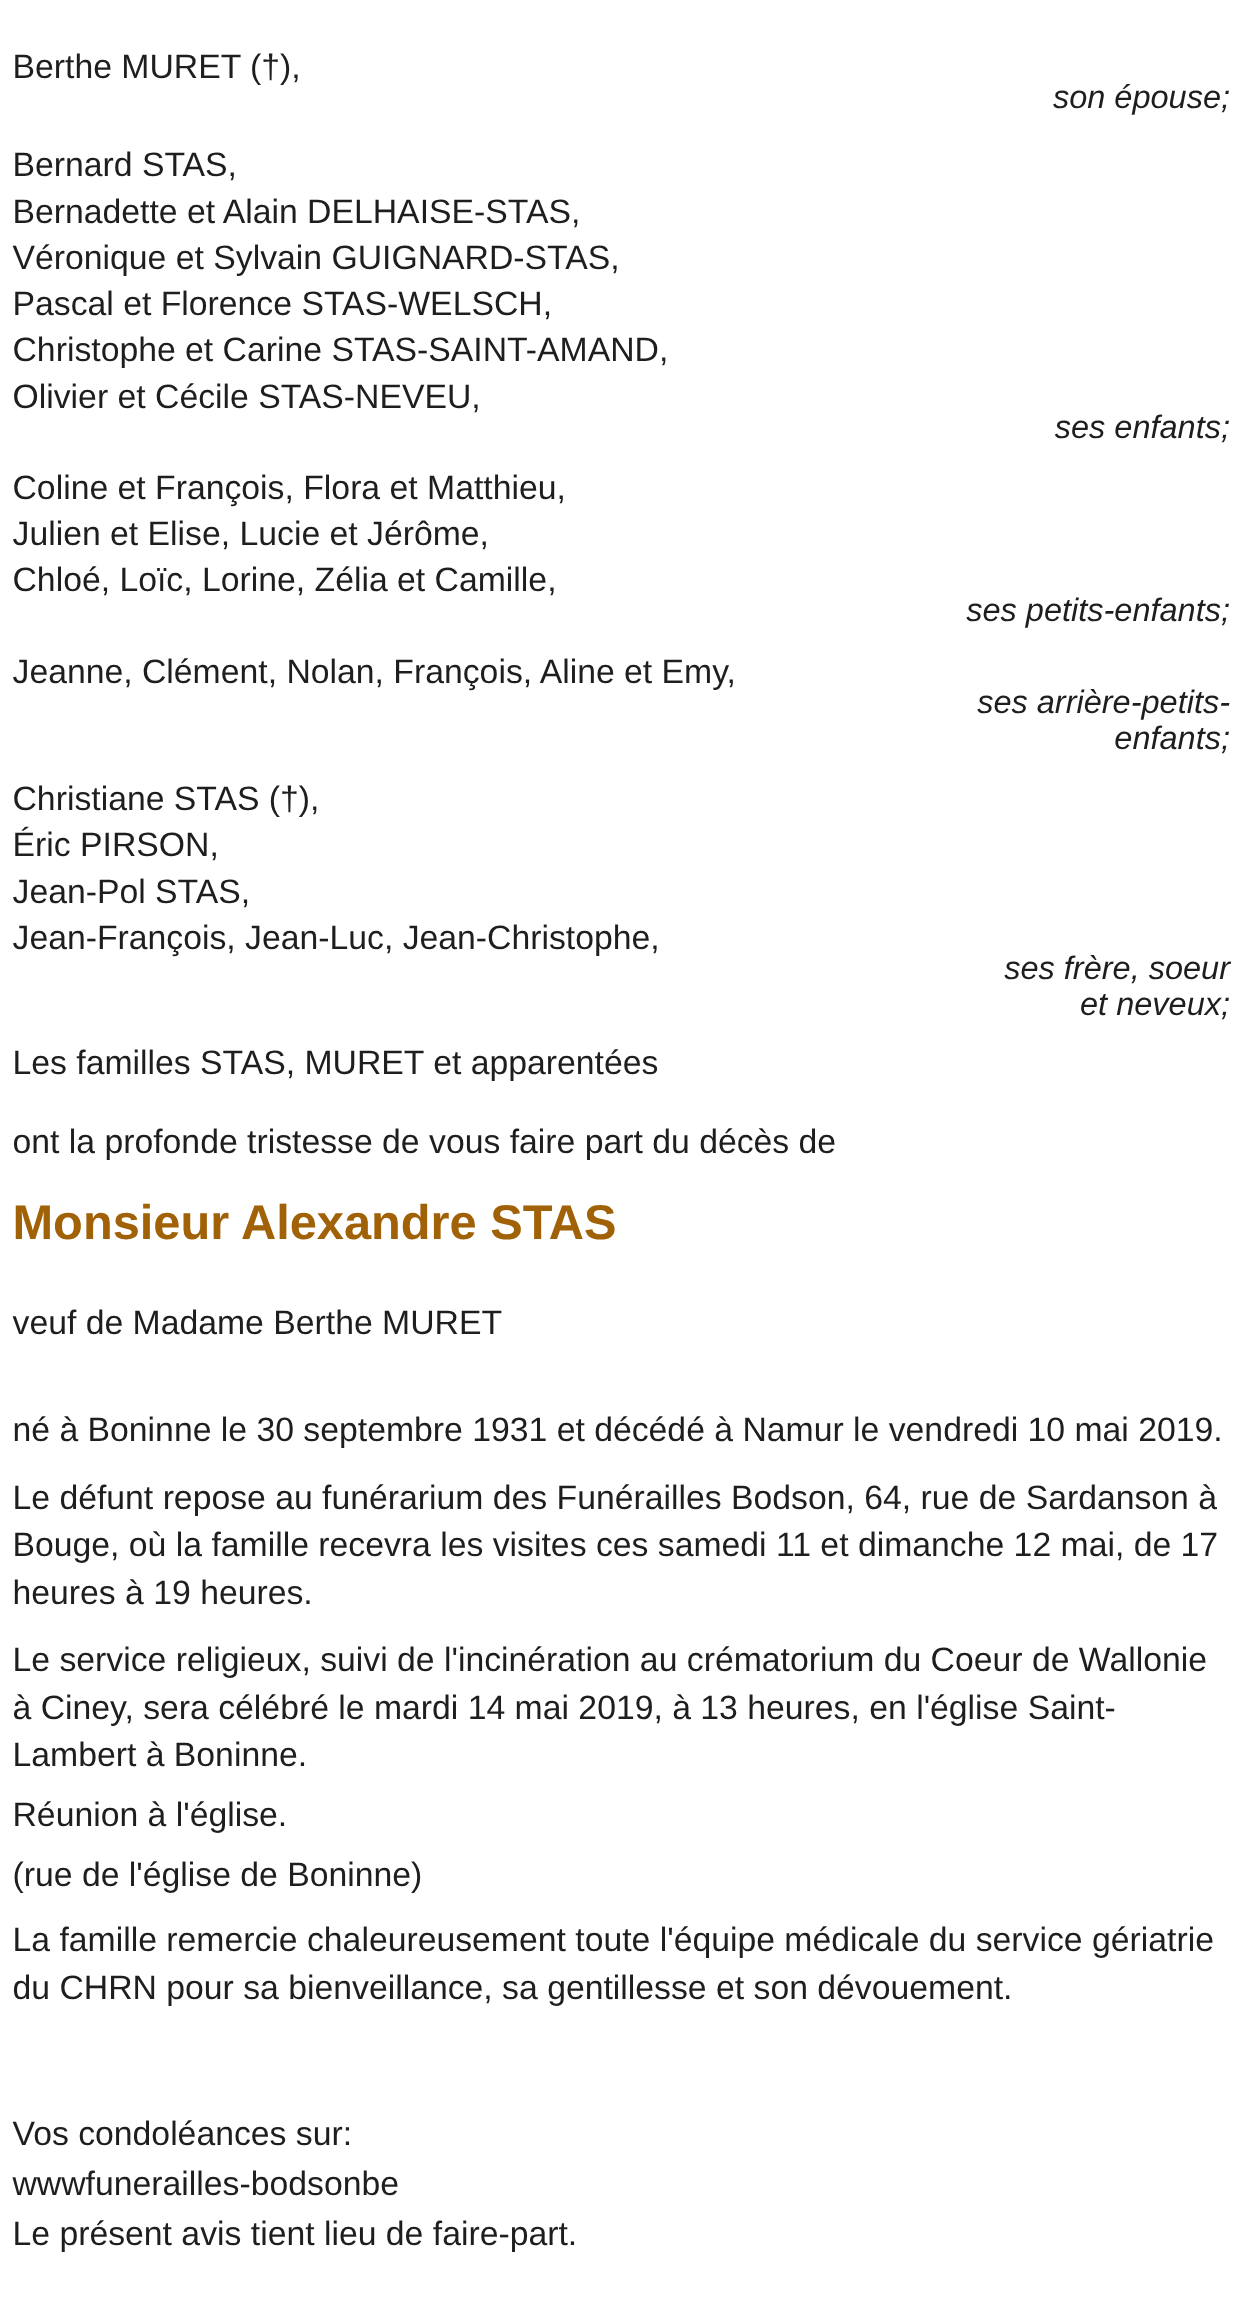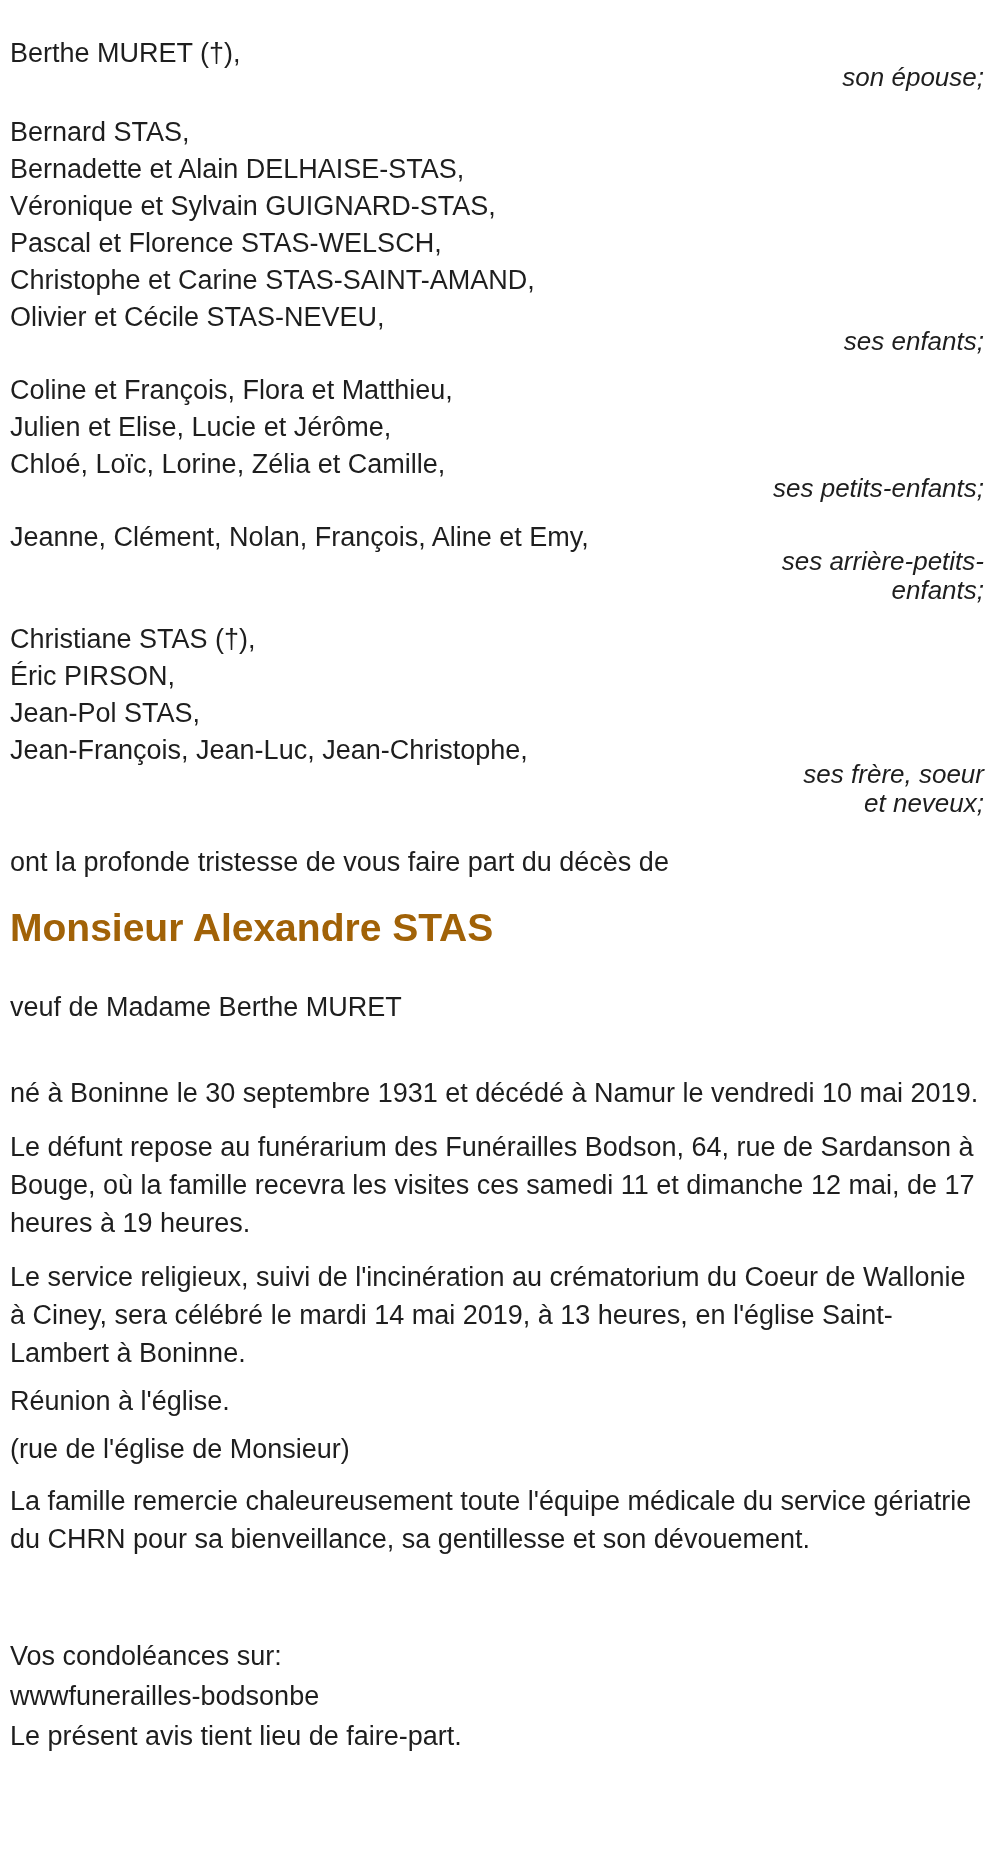--- a/index.html
+++ b/index.html
@@ -111,36 +111,37 @@
 
   <section class="group g5">
     <div class="names">Christiane STAS (†),
 Éric PIRSON,
 Jean-Pol STAS,
 Jean-François, Jean-Luc, Jean-Christophe,</div>
     <div class="relation">ses frère, soeur
 et neveux;</div>
   </section>
 
+  <p class="families">Les familles STAS, MURET et apparentées</p>
 
   <p class="intro">ont la profonde tristesse de vous faire part du décès de</p>
 
   <h1 class="deceased">Monsieur Alexandre STAS</h1>
 
   <p class="widower">veuf de Madame Berthe MURET</p>
 
   <p class="para para-birth">né à Boninne le 30 septembre 1931 et décédé à Namur le vendredi 10 mai 2019.</p>
 
   <p class="para para-repose">Le défunt repose au funérarium des Funérailles Bodson, 64, rue de Sardanson à Bouge, où la famille recevra les visites ces samedi 11 et dimanche 12 mai, de 17 heures à 19 heures.</p>
 
   <p class="para para-service">Le service religieux, suivi de l'incinération au crématorium du Coeur de Wallonie à Ciney, sera célébré le mardi 14 mai 2019, à 13 heures, en l'église Saint-Lambert à Boninne.</p>
 
   <p class="para para-reunion">Réunion à l'église.</p>
 
-  <p class="para para-address">(rue de l'église de Monsieur)</p>
+  <p class="para para-address">(rue de l'église de Boninne)</p>
 
   <p class="para para-thanks">La famille remercie chaleureusement toute l'équipe médicale du service gériatrie du CHRN pour sa bienveillance, sa gentillesse et son dévouement.</p>
 
   <div class="footer">
     <p>Vos condoléances sur:</p>
     <p>wwwfunerailles-bodsonbe</p>
     <p>Le présent avis tient lieu de faire-part.</p>
   </div>
 
 </div>

